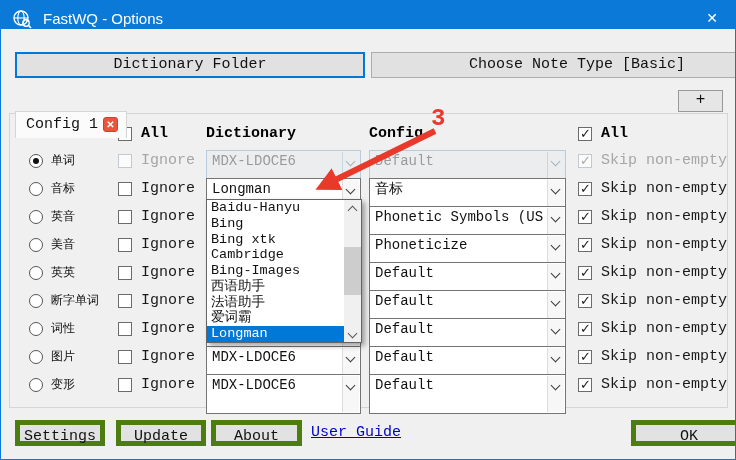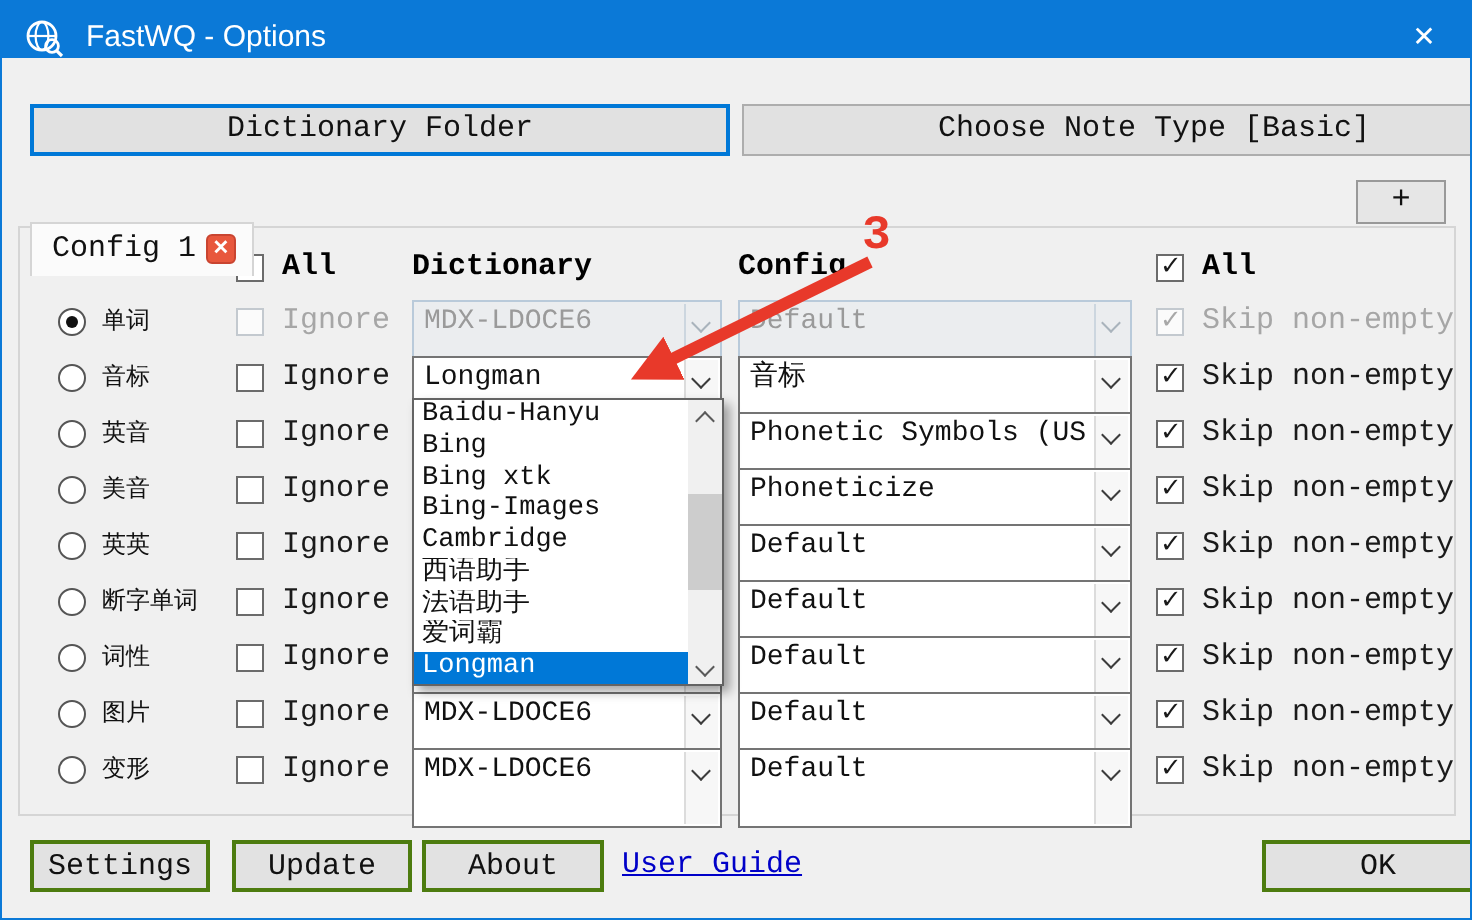--- a/index.html
+++ b/index.html
@@ -96,21 +96,21 @@
   .sbbtn.up{top:0;} .sbbtn.down{bottom:0;}
   .sbbtn::after{
     content:"";position:absolute;left:5px;width:6px;height:6px;
     border-right:1.5px solid #5a5a5a;border-bottom:1.5px solid #5a5a5a;
   }
   .sbbtn.up::after{top:7px;transform:rotate(-135deg);}
   .sbbtn.down::after{top:4px;transform:rotate(45deg);}
   .sbthumb{position:absolute;left:0;width:17px;top:47px;height:48px;background:#cdcdcd;}
   
   .fbtn{
-    position:absolute;top:419px;height:26px;background:#e2e2e2;border:2px solid #4d7c0f;
+    position:absolute;top:419px;height:26px;background:#e2e2e2;border:5px solid #4d7c0f;
     text-align:center;font-size:15px;line-height:23px;
   }
   .btn-settings{left:14px;width:90px;}
   .btn-update{left:115px;width:90px;}
   .btn-about{left:210px;width:91px;}
   .btn-ok{left:630px;width:116px;}
   .uglink{
     position:absolute;left:310px;top:419px;line-height:26px;font-size:15px;
     color:#0000c8;text-decoration:underline;
   }
@@ -302,22 +302,22 @@
         <span class="cb skpos checked"></span>
         <span class="cblabel sklabel">Skip non-empty</span>
       </div>
     </div>
 
   <div class="ddlist">
     <div>
         <div class="dd-item">Baidu-Hanyu</div>
         <div class="dd-item">Bing</div>
         <div class="dd-item">Bing xtk</div>
+        <div class="dd-item">Cambridge</div>
         <div class="dd-item">Bing-Images</div>
-        <div class="dd-item">Cambridge</div>
         <div class="dd-item">西语助手</div>
         <div class="dd-item">法语助手</div>
         <div class="dd-item">爱词霸</div>
         <div class="dd-item sel">Longman</div>
       </div>
     <div class="ddsb">
       <span class="sbbtn up"></span>
       <span class="sbthumb"></span>
       <span class="sbbtn down"></span>
     </div>

